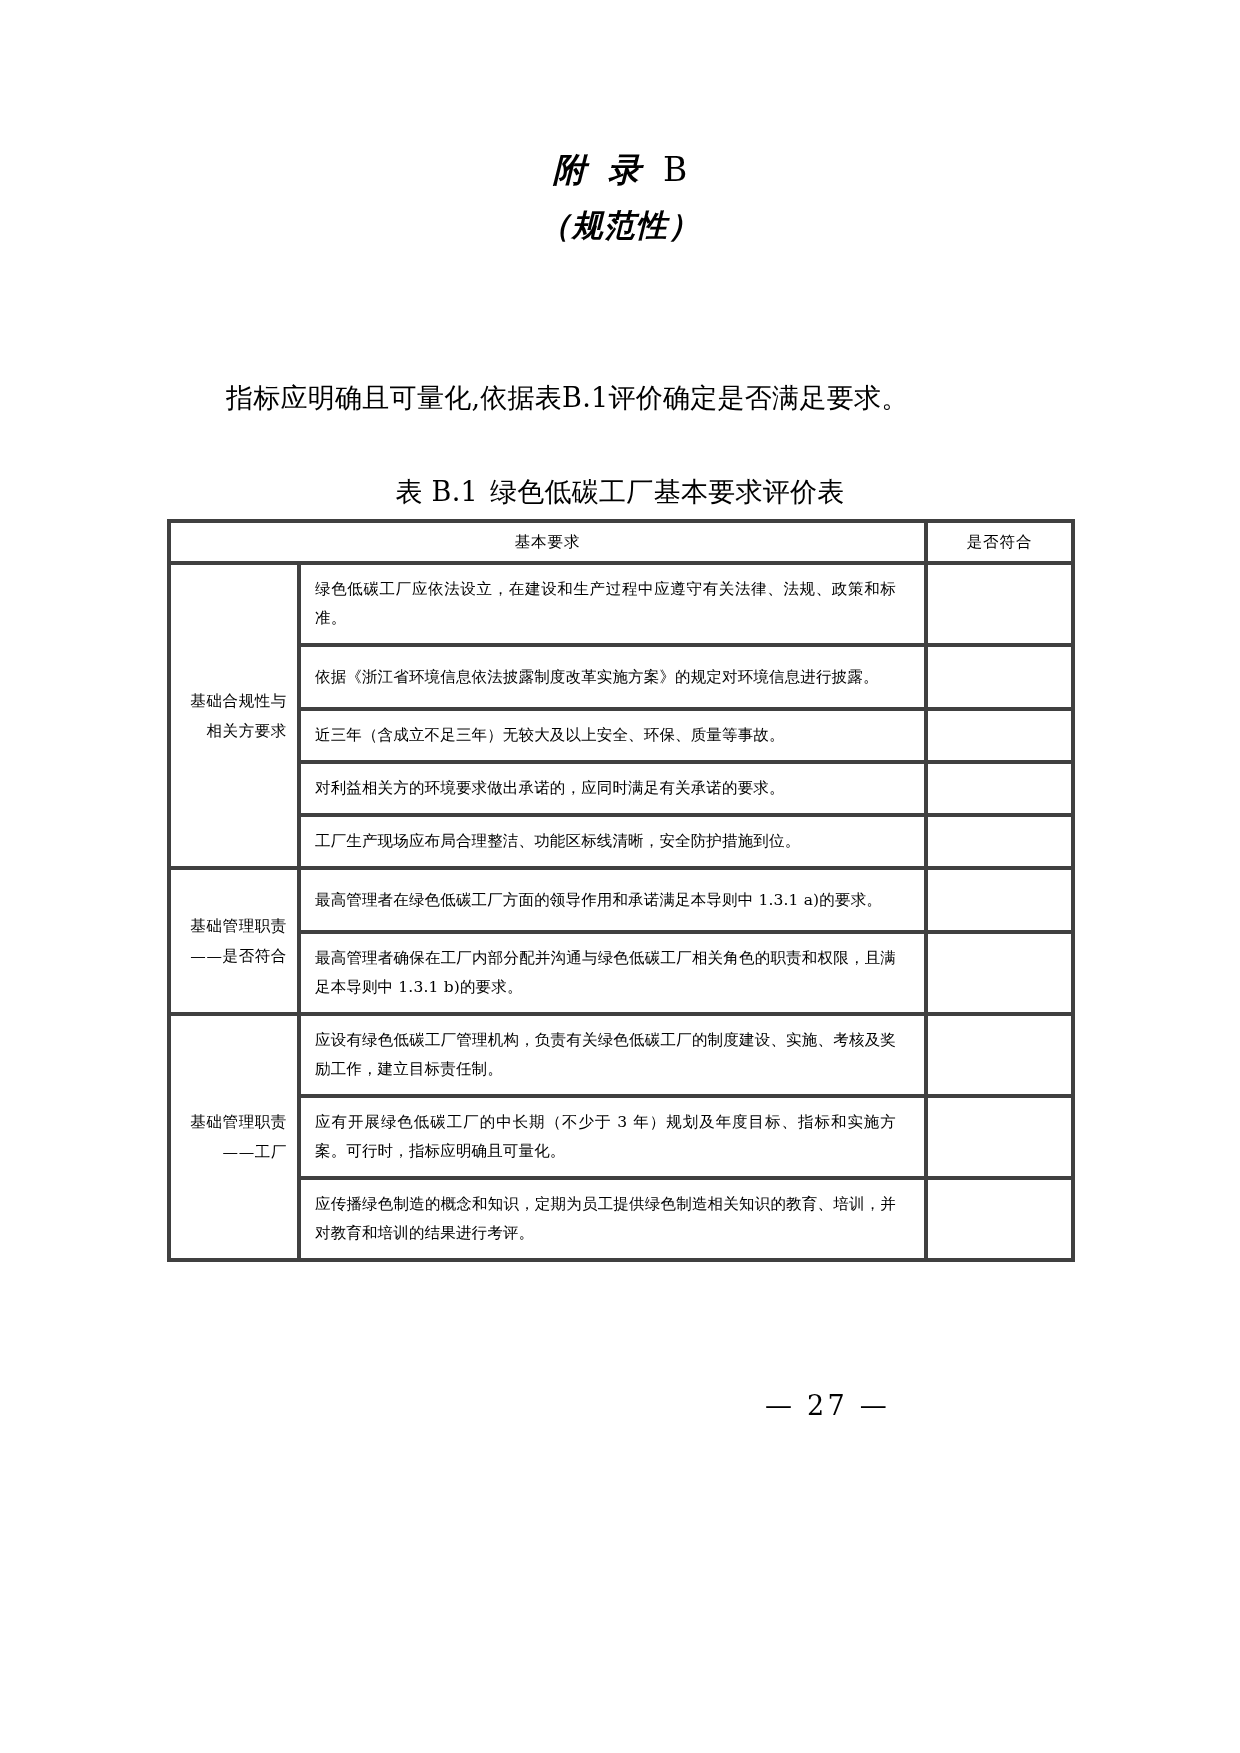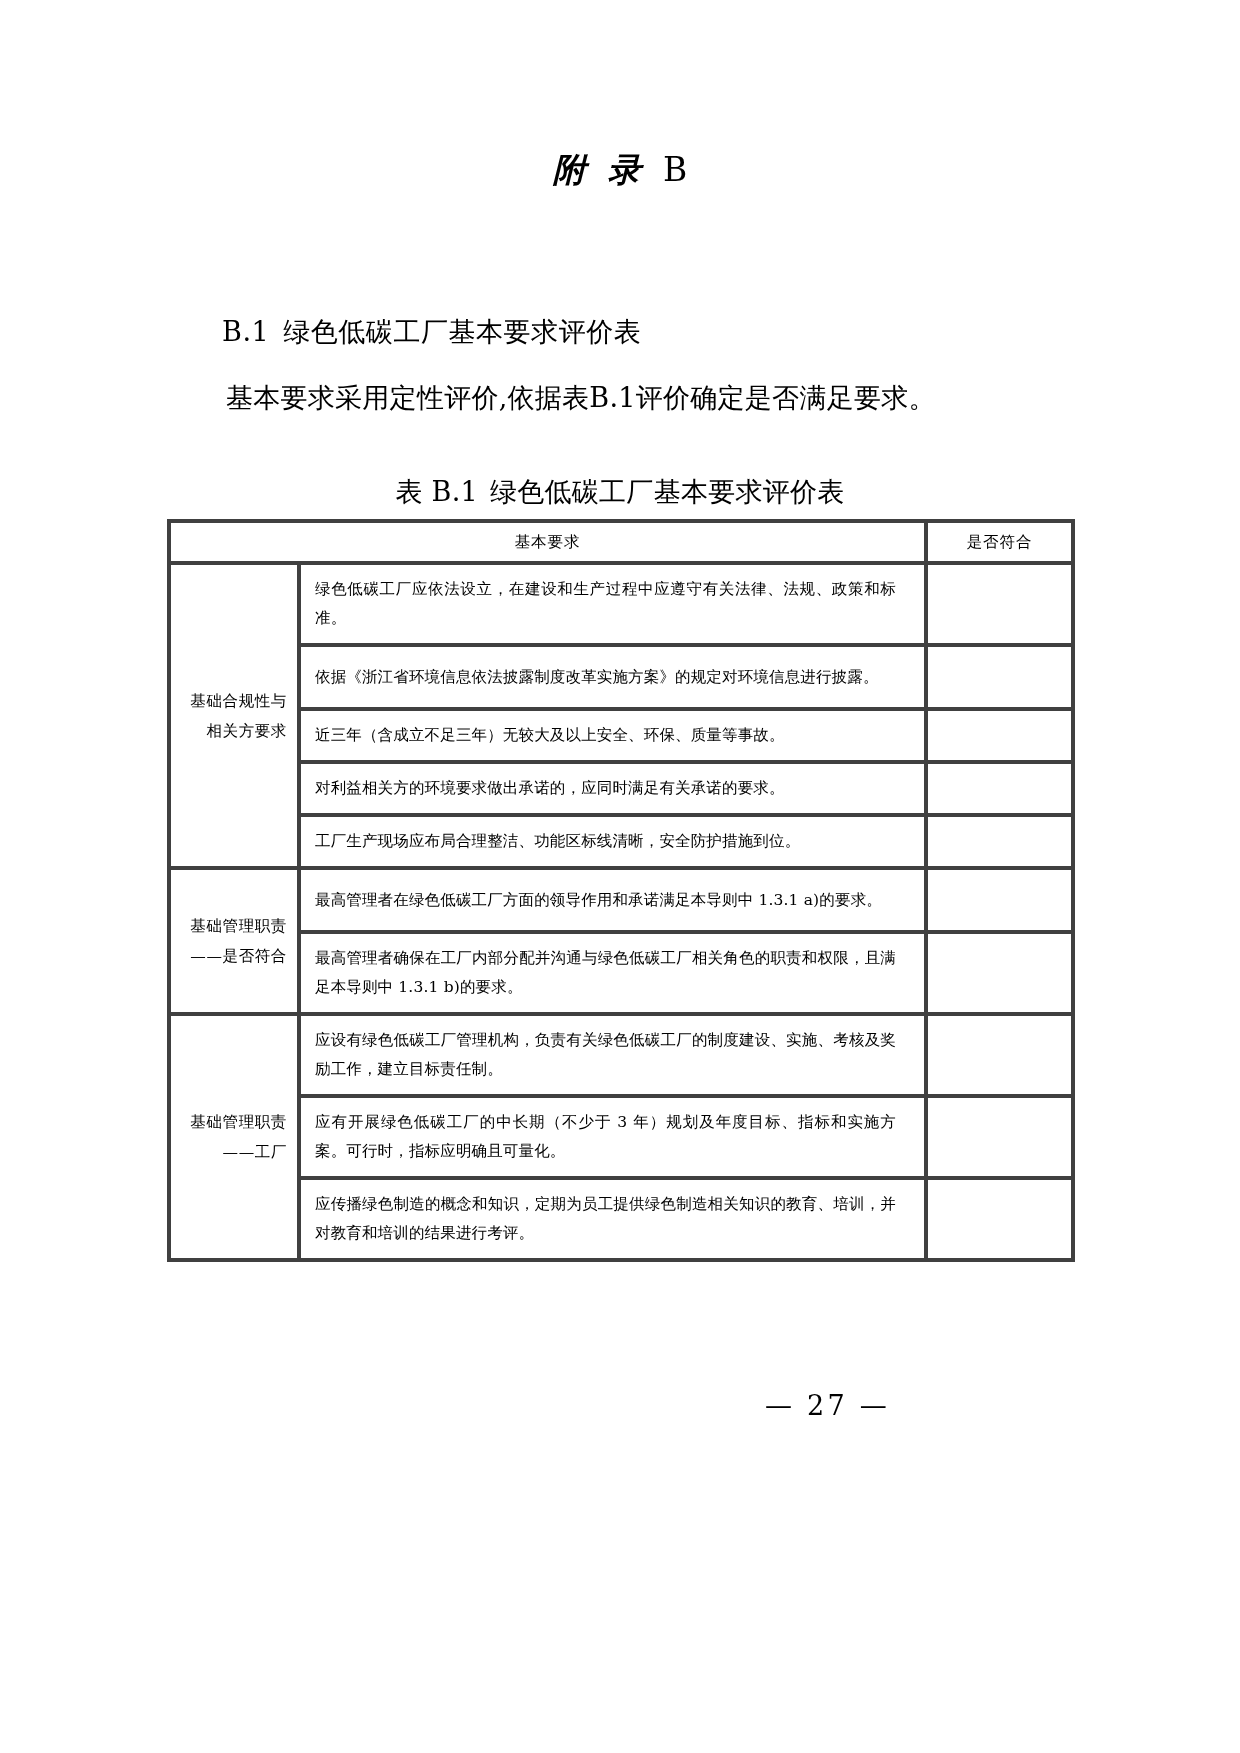--- a/index.html
+++ b/index.html
@@ -168,27 +168,25 @@
 </head>
 <body>
 
 <div class="page">
 
   <div class="appendix-label">
     <span>附 录</span>
     <span class="latin">B</span>
   </div>
 
-
-
-  <div class="section-heading">
-    <span class="num">B.1</span><span class="sp"></span><span>绿色低碳工厂基本要求评价表</span>
-  </div>
-
-  <div class="body-para">基本要求采用定性评价,依据表B.1评价确定是否满足要求。</div>
+  <div class="appendix-kind">（规范性）</div>
+
+
+
+  <div class="body-para">指标应明确且可量化,依据表B.1评价确定是否满足要求。</div>
 
   <div class="table-caption">
     <span>表 B.1</span><span class="sp"></span><span>绿色低碳工厂基本要求评价表</span>
   </div>
 
   <table class="eval">
     <colgroup>
       <col style="width:130px">
       <col>
       <col style="width:147px">

